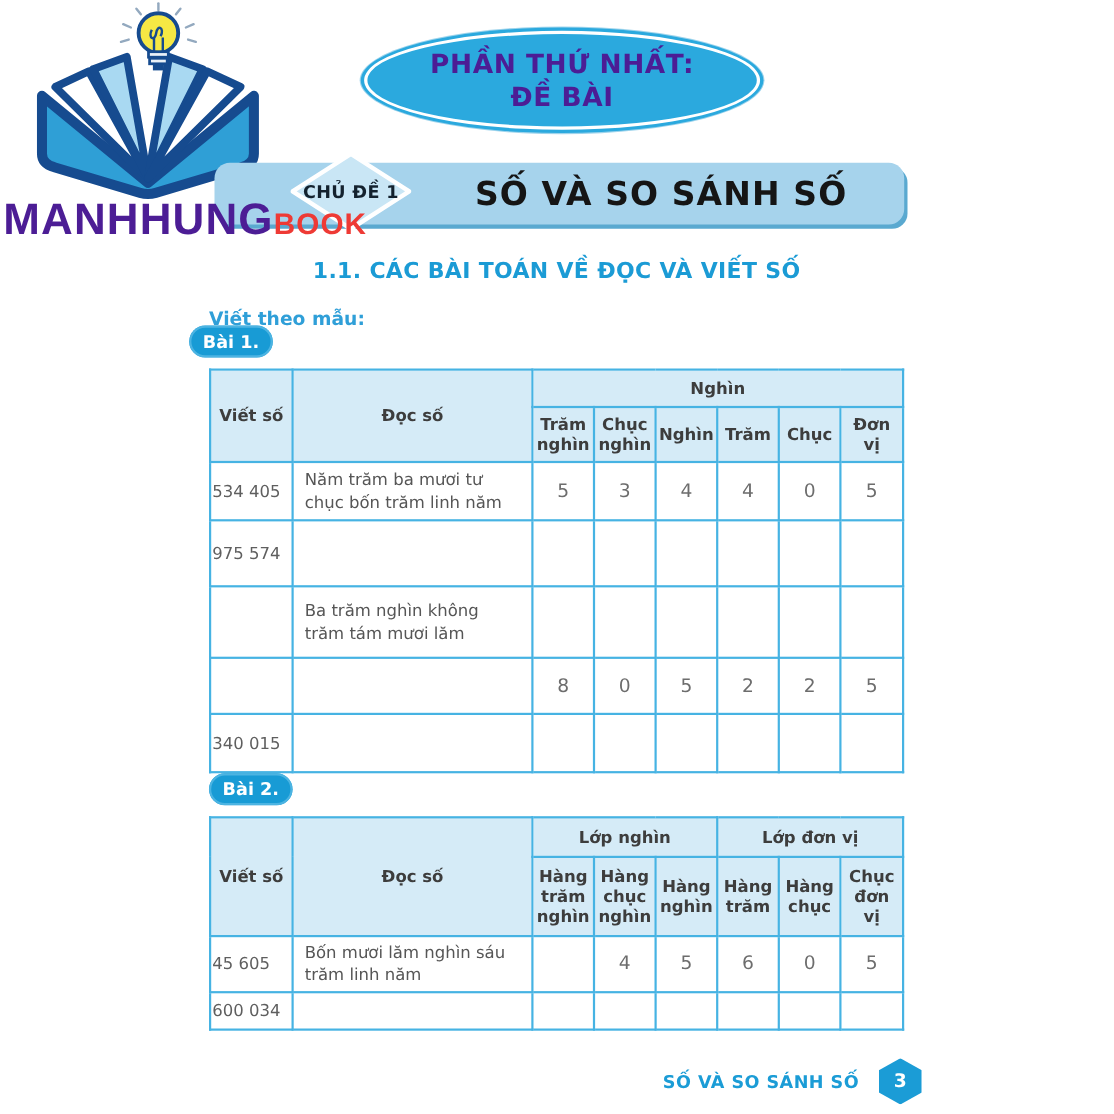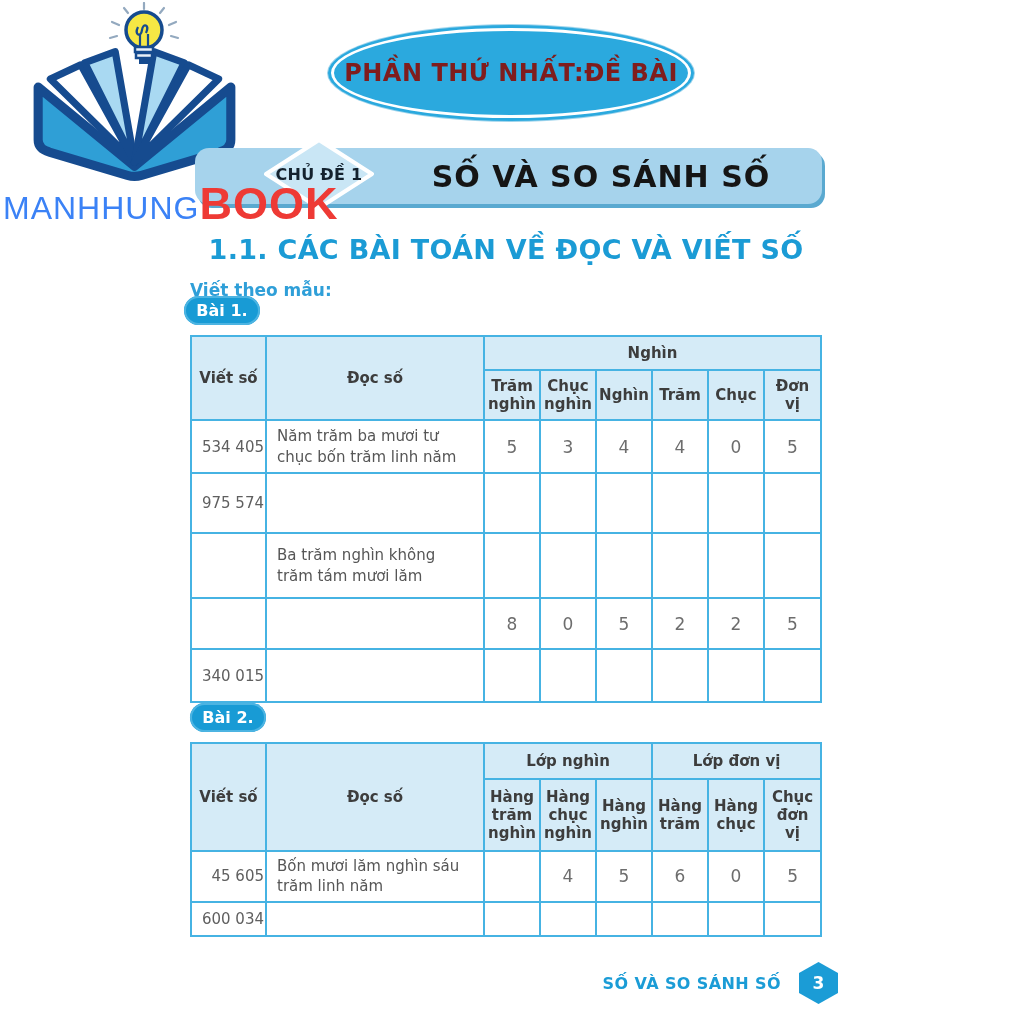--- a/index.html
+++ b/index.html
@@ -7,30 +7,30 @@
     width:1013px;height:1013px;background:#ffffff;position:relative;
     font-family:"DejaVu Sans","Liberation Sans",sans-serif;overflow:hidden;
   }
   .page{position:absolute;inset:0;background:#fff}
 
   
   .bulb-svg{position:absolute;left:96px;top:2px;z-index:4}
   .book-svg{position:absolute;left:26px;top:46px;z-index:1}
   .brand{position:absolute;left:3px;top:178px;display:flex;align-items:baseline;white-space:nowrap;z-index:6;
          font-family:"Liberation Sans",sans-serif}
-  .brand-first{font-size:32px;font-weight:400;color:#3b82f6;letter-spacing:1px}
-  .brand-second{font-size:45px;font-weight:800;color:#ee3a35;letter-spacing:1px}
+  .brand-first{font-size:40px;font-weight:700;color:#4c1d95;letter-spacing:1px}
+  .brand-second{font-size:27px;font-weight:800;color:#ee3a35;letter-spacing:1px}
 
   
   .part-oval{
     position:absolute;left:331px;top:28px;width:354px;height:84px;z-index:2;
     background:#2ba9de;border:3px solid #ffffff;border-radius:50%;
     box-shadow:0 0 0 3px #2ba9de,0 0 0 4px #9ed4ec;
-    display:flex;flex-direction:row;align-items:center;justify-content:center;
-    color:#7f1d1d;text-align:center;
+    display:flex;flex-direction:column;align-items:center;justify-content:center;
+    color:#4c1d95;text-align:center;
   }
   .part-line{font-size:24px;font-weight:800;line-height:1.25;letter-spacing:0.5px}
 
   
   .chapter-banner{
     position:absolute;left:195px;top:148px;width:627px;height:56px;z-index:2;
     background:#a6d3ec;border-radius:14px;box-shadow:3px 4px 0 #5aa9d0;
   }
   .chapter-title{
     position:absolute;left:380px;top:148px;width:442px;height:56px;z-index:3;
@@ -40,48 +40,48 @@
   .chapter-diamond{position:absolute;left:264px;top:138px;width:110px;height:72px;z-index:4}
   .chapter-diamond svg{position:absolute;left:0;top:0}
   .chapter-badge-text{
     position:absolute;inset:0;display:flex;align-items:center;justify-content:center;
     font-size:16px;font-weight:800;color:#14222e;letter-spacing:0.3px;
   }
 
   
   .section-title{
     position:absolute;left:190px;top:234px;width:632px;z-index:2;
-    text-align:center;font-size:27px;font-weight:800;color:#1b9bd5;letter-spacing:0.3px;
+    text-align:center;font-size:20px;font-weight:800;color:#1b9bd5;letter-spacing:0.3px;
   }
   .instruction{position:absolute;left:190px;top:280px;font-size:17px;font-weight:700;color:#2f9fd8}
 
   
   .ex-badge{
     position:absolute;width:76px;height:29px;background:#189bd5;border-radius:15px;
     box-shadow:0 0 0 2px #4cb4e2 inset;
     color:#fff;font-size:16px;font-weight:800;
     display:flex;align-items:center;justify-content:center;z-index:2;
   }
-  .badge-1{left:184px;top:296px}
+  .badge-1{left:172px;top:296px}
   .badge-2{left:190px;top:703px}
 
   
   .wb-table{
     position:absolute;left:190px;width:632px;border-collapse:collapse;table-layout:fixed;
     background:#fff;z-index:2;
   }
   #table1{top:335px}
   #table2{top:742px}
   .wb-table th,.wb-table td{border:2px solid #46b3e3;overflow:hidden}
   .wb-table th{
     background:#d5ebf7;font-weight:600;color:#3d3d3d;font-size:15px;line-height:1.2;
     padding:2px;text-align:center;vertical-align:middle;
   }
   .th-group{font-size:16px}
-  .cell-viet{text-align:right;vertical-align:middle;font-size:15px;color:#5f5f5f}
+  .cell-viet{text-align:left;vertical-align:middle;font-size:15px;color:#5f5f5f}
   .cell-doc{vertical-align:middle;font-size:15px;color:#565656;padding:4px 10px;line-height:1.35;text-align:left}
   .cell-digit{text-align:center;vertical-align:middle;font-size:17px;color:#6d6d6d}
 
   #table1 thead tr:nth-child(1){height:34px}
   #table1 thead tr:nth-child(2){height:50px}
   #table1 tbody tr:nth-child(1){height:53px}
   #table1 tbody tr:nth-child(2){height:60px}
   #table1 tbody tr:nth-child(3){height:65px}
   #table1 tbody tr:nth-child(4){height:51px}
   #table1 tbody tr:nth-child(5){height:53px}

